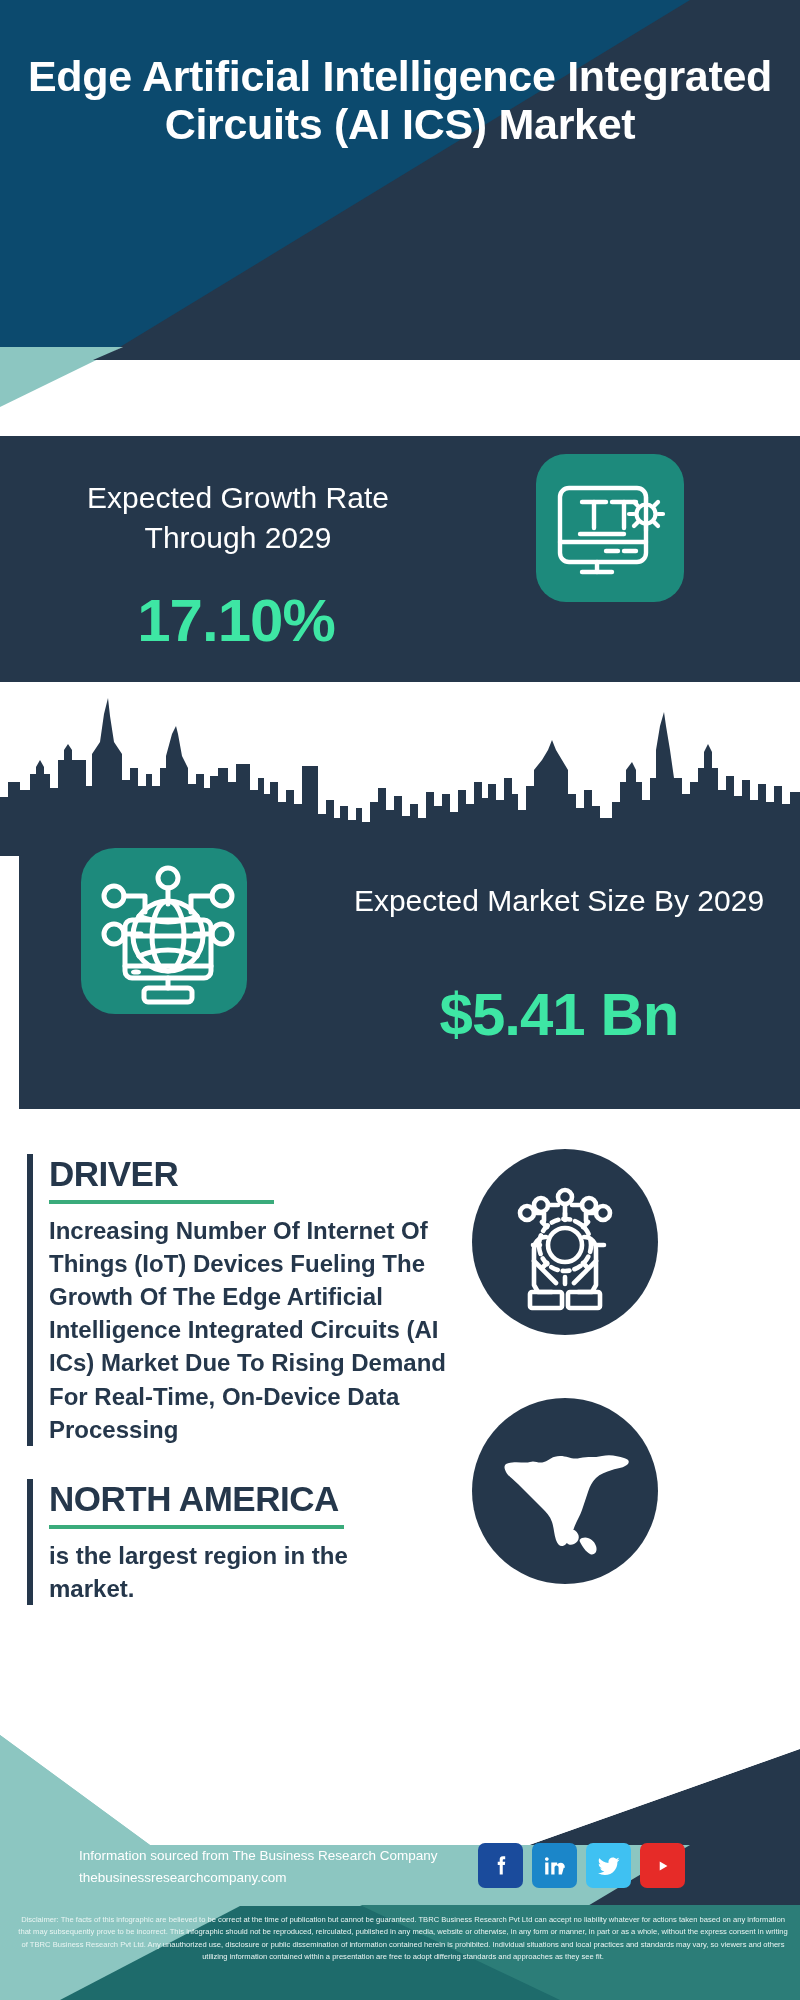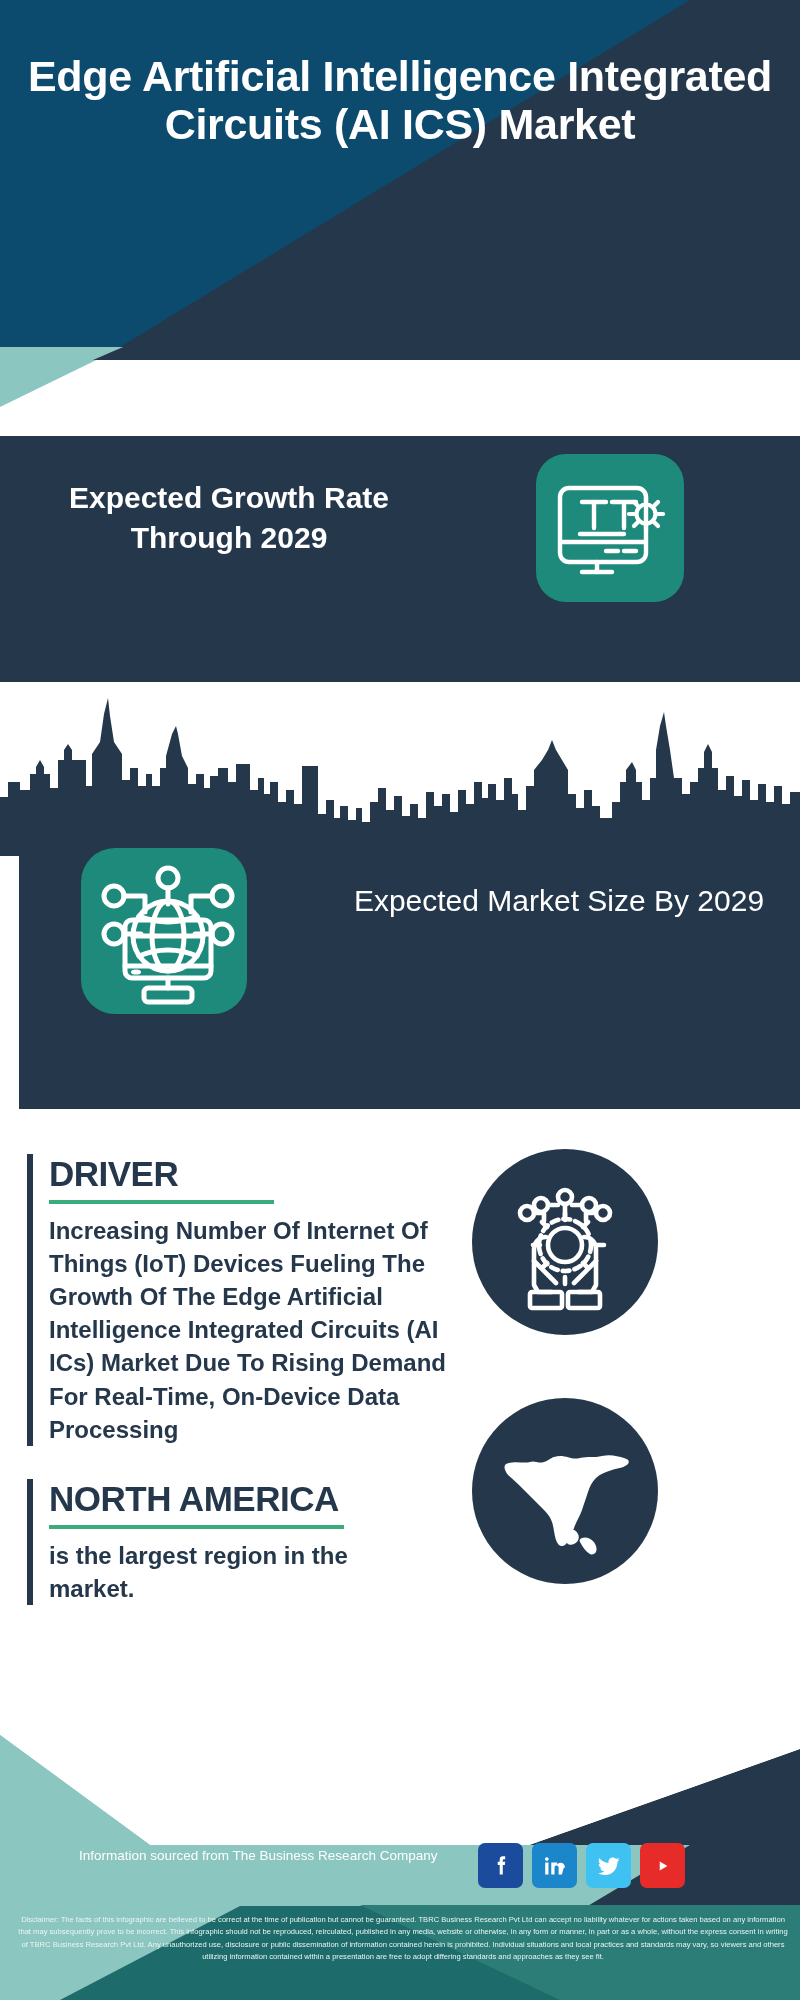--- a/index.html
+++ b/index.html
@@ -38,23 +38,23 @@
     position:absolute; left:0; top:347px; width:800px; height:89px;
     background:#ffffff; overflow:hidden;
   }
 
   
   .growth {
     position:absolute; left:0; top:436px; width:800px; height:246px;
     background:#25374b;
   }
   .growth-label {
-    position:absolute; left:19px; top:42px; width:420px;
+    position:absolute; left:28px; top:42px; width:420px;
     text-align:center;
-    color:#ffffff; font-size:30px; line-height:1.32; font-weight:700;
+    color:#ffffff; font-size:30px; line-height:1.32; font-weight:400;
   }
   .growth-value {
     position:absolute; left:26px; top:150px; width:420px;
     text-align:center;
     color:#3ee6a4; font-size:60px; font-weight:bold; letter-spacing:-1px;
   }
   .icon-it {
     position:absolute; left:536px; top:454px;
     width:148px; height:148px;
     background:#1d8a7c; border-radius:30px;
@@ -167,20 +167,21 @@
 
   <div class="gapstrip">
     <svg viewBox="0 0 800 89" preserveAspectRatio="none" width="800" height="89">
       <polygon points="0,0 123,0 0,60" fill="#8cc6c1"></polygon>
       <polygon points="123,0 800,0 800,13 93,13" fill="#25374b"></polygon>
     </svg>
   </div>
 
   <div class="growth">
     <div class="growth-label">Expected Growth Rate Through 2029</div>
+    <div class="growth-value">17.10%</div>
   </div>
 
   <div class="icon-it">
     <svg viewBox="0 0 148 148" width="148" height="148">
       <g fill="none" stroke="#ffffff" stroke-width="4.4" stroke-linejoin="round" stroke-linecap="round">
         <rect x="24" y="34" width="86" height="74" rx="9"></rect>
         <line x1="24" y1="88" x2="110" y2="88"></line>
         <line x1="61" y1="108" x2="61" y2="118"></line>
         <line x1="46" y1="118" x2="76" y2="118"></line>
         <line x1="44" y1="80" x2="88" y2="80"></line>
@@ -241,20 +242,21 @@
 
           <circle cx="87" cy="88" r="35"></circle>
           <ellipse cx="87" cy="88" rx="16" ry="35"></ellipse>
           <line x1="52" y1="88" x2="122" y2="88"></line>
           <path d="M58,68 Q87,80 116,68"></path>
           <path d="M58,108 Q87,96 116,108"></path>
         </g>
       </svg>
     </div>
     <div class="market-label">Expected Market Size By 2029</div>
+    <div class="market-value">$5.41 Bn</div>
   </div>
 
   <div class="content">
 
     <div class="block" id="driver-block">
       <div class="bar"></div>
       <div class="blk-head">DRIVER</div>
       <div class="rule"></div>
       <div class="blk-body">Increasing Number Of Internet Of Things (IoT) Devices Fueling The Growth Of The Edge Artificial Intelligence Integrated Circuits (AI ICs) Market Due To Rising Demand For Real-Time, On-Device Data Processing</div>
     </div>
@@ -330,20 +332,21 @@
 
       <polygon points="150,136 690,136 430,291 0,291 0,26" fill="#8cc6c1"></polygon>
       <rect x="0" y="197" width="800" height="94" fill="#1e6b6b"></rect>
       <polygon points="0,197 240,197 60,291 0,291" fill="#8cc6c1"></polygon>
       <polygon points="360,196 800,196 800,291 560,291" fill="#2c7d78"></polygon>
     </svg>
   </div>
 
   <div class="source-line">
     <div>Information sourced from The Business Research Company</div>
+    <div>thebusinessresearchcompany.com</div>
   </div>
 
   <div class="socials">
     <div class="soc soc-fb">
       <svg viewBox="0 0 24 24" width="28" height="28">
           <path fill="#ffffff" d="M15.6 8.4h-2.1V7c0-.6.4-.8.7-.8h1.4V3.6h-2c-2.2 0-2.7 1.6-2.7 2.7v2.1H9.2v2.8h1.7v8h2.6v-8h1.8l.3-2.8z"></path>
         </svg>
     </div>
     <div class="soc soc-li">
       <svg viewBox="0 0 24 24" width="28" height="28">

